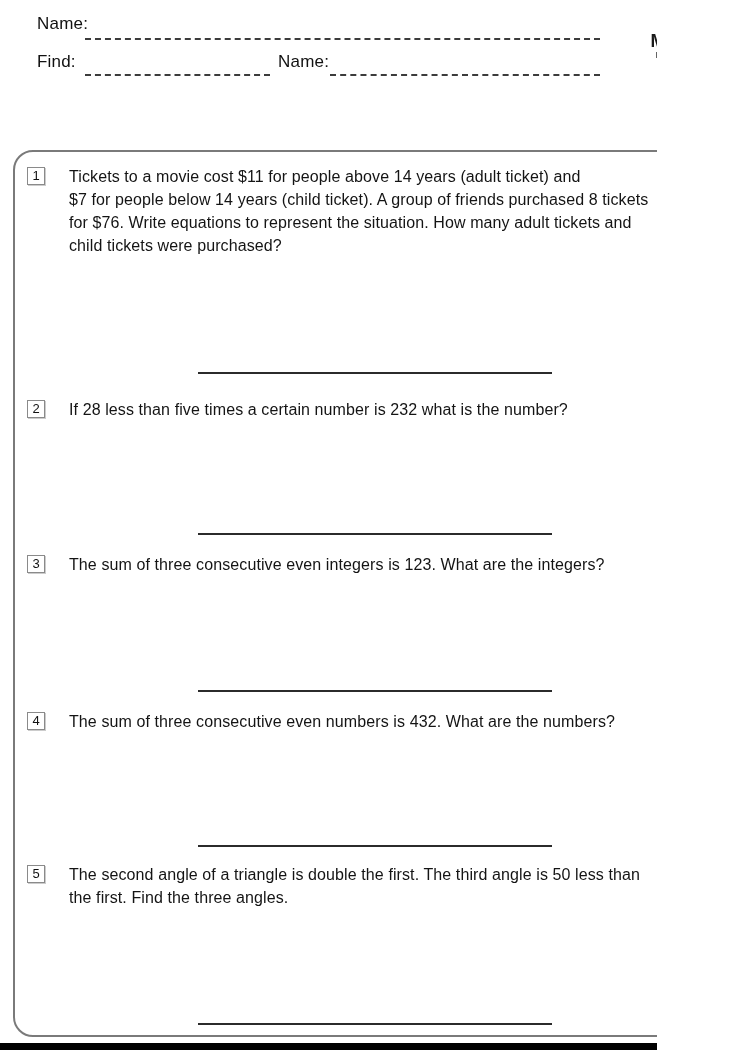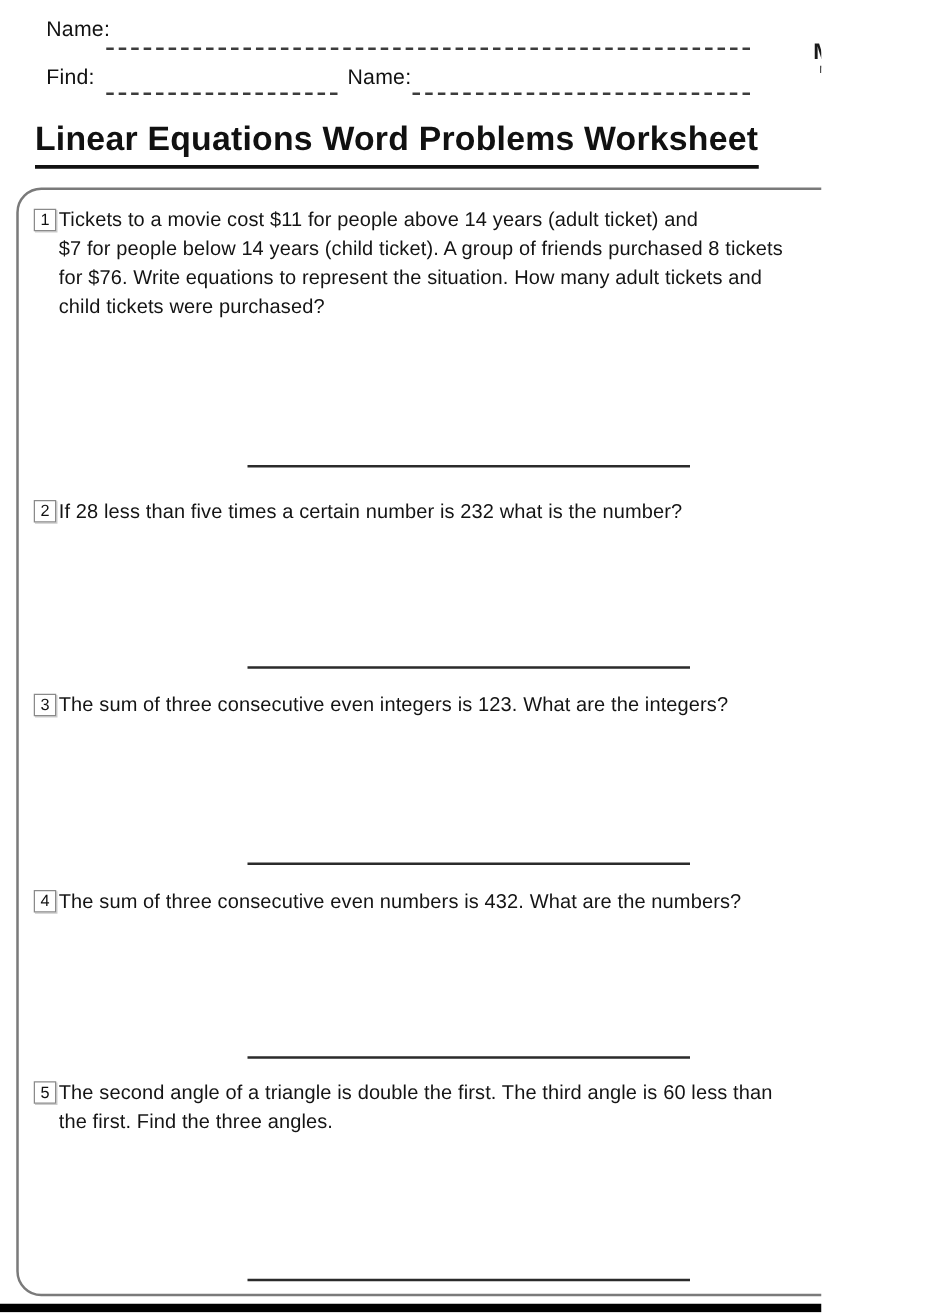--- a/index.html
+++ b/index.html
@@ -90,21 +90,21 @@
     border: 1px solid #8a8a8a;
     box-shadow: 1px 1px 0 #cccccc;
     background: #ffffff;
     color: #111111;
     font-size: 13px;
     line-height: 16px;
     text-align: center;
   }
   .ptext {
     position: absolute;
-    left: 32px; top: 0;
+    left: 54px; top: 0;
     width: 668px;
     font-size: 16px;
     line-height: 23px;
     color: #141414;
     white-space: pre-line;
     letter-spacing: 0.1px;
   }
   .answer-line {
     position: absolute;
     left: 183px;
@@ -144,23 +144,20 @@
     <div class="logo">
       <div class="logo-top">
         <span>M</span>
         <span class="logo-triangle"></span>
         <span>TH</span>
       </div>
       <div class="logo-bottom">MONKS</div>
     </div>
   </div>
 
-  <div class="title-wrap">
-    <h1 class="title">Linear Equations Word Problems Worksheet</h1>
-  </div>
 
   <div class="problems-box">
 
     <section class="problem p1">
       <span class="badge">1</span>
       <p class="ptext">Tickets to a movie cost $11 for people above 14 years (adult ticket) and
 $7 for people below 14 years (child ticket). A group of friends purchased 8 tickets
 for $76. Write equations to represent the situation. How many adult tickets and
 child tickets were purchased?</p>
     </section>
@@ -179,21 +176,21 @@
     <div class="answer-line al3"></div>
 
     <section class="problem p4">
       <span class="badge">4</span>
       <p class="ptext">The sum of three consecutive even numbers is 432. What are the numbers?</p>
     </section>
     <div class="answer-line al4"></div>
 
     <section class="problem p5">
       <span class="badge">5</span>
-      <p class="ptext">The second angle of a triangle is double the first. The third angle is 60 less than
+      <p class="ptext">The second angle of a triangle is double the first. The third angle is 50 less than
 the first. Find the three angles.</p>
     </section>
     <div class="answer-line al5"></div>
 
   </div>
 
   <div class="bottom-bar"></div>
 
 </div>
 

